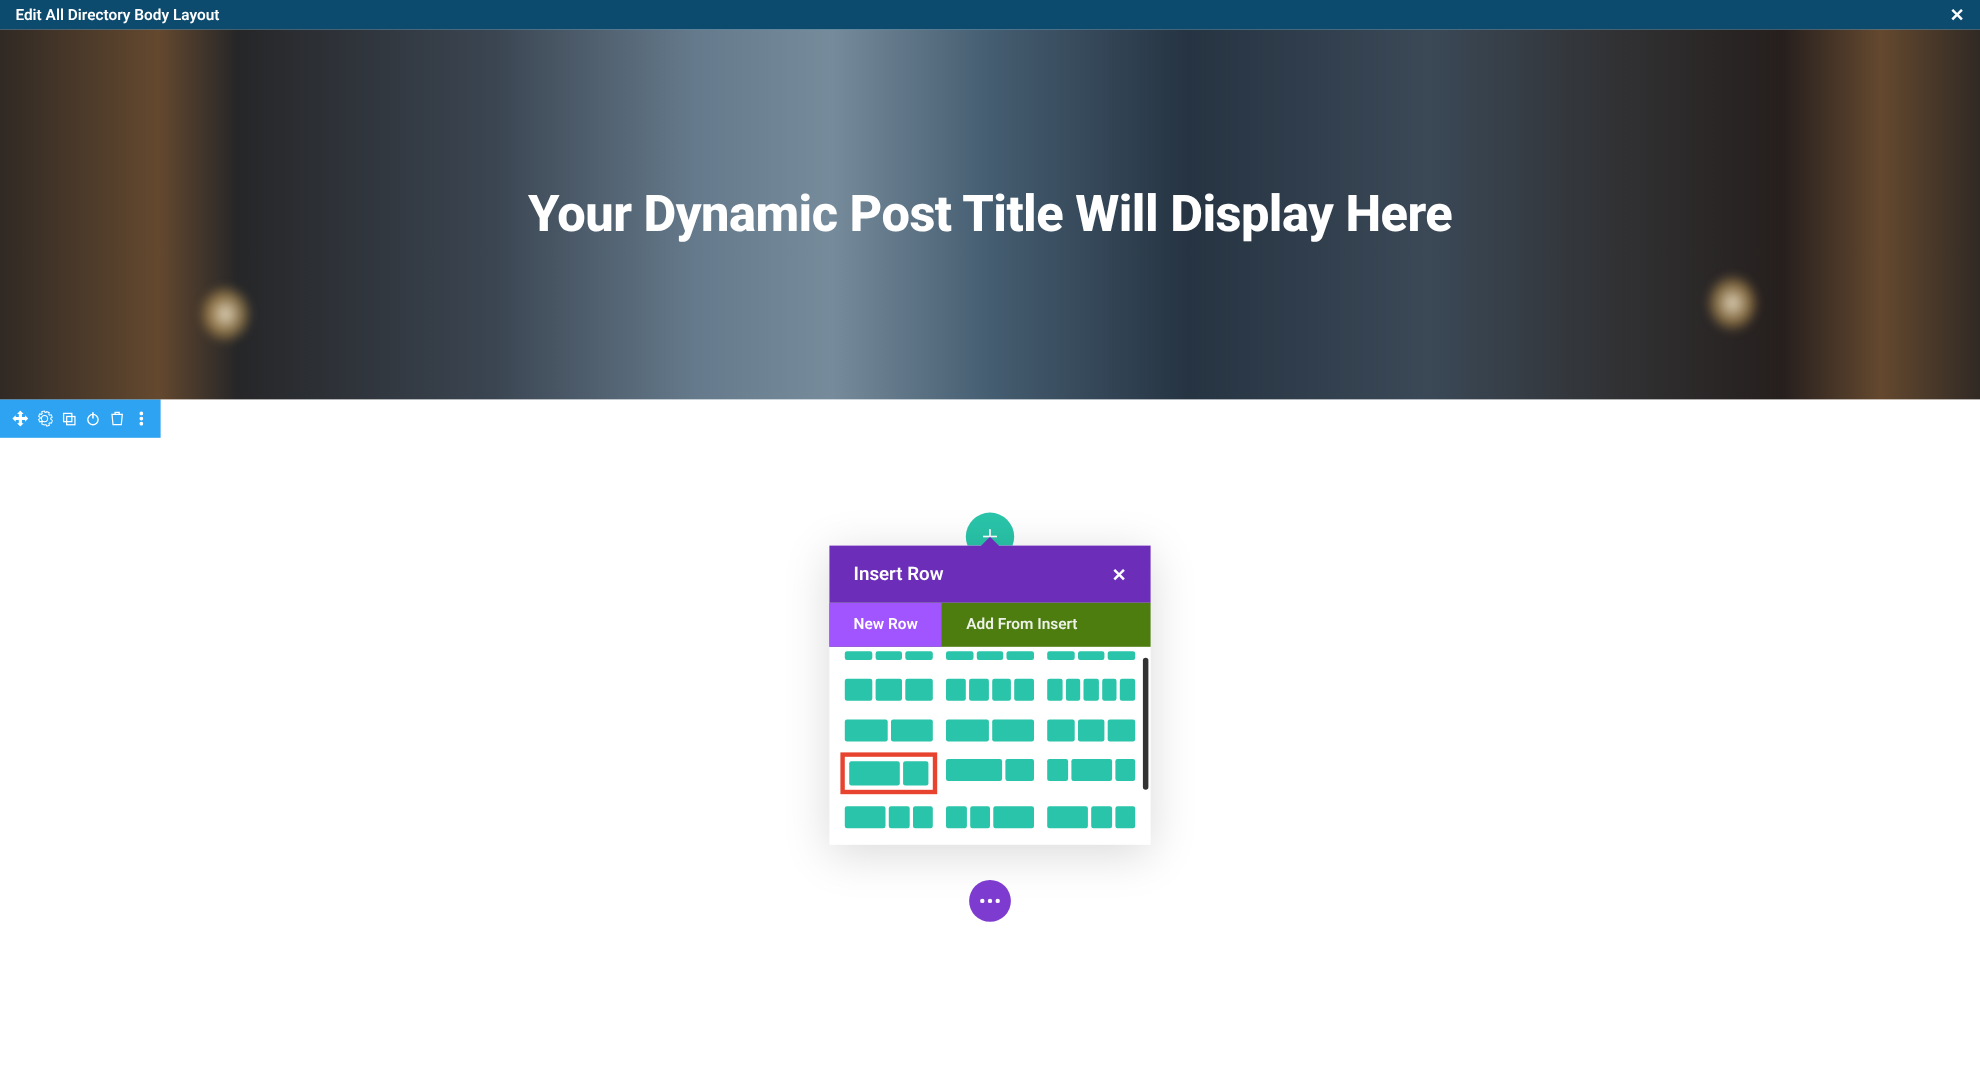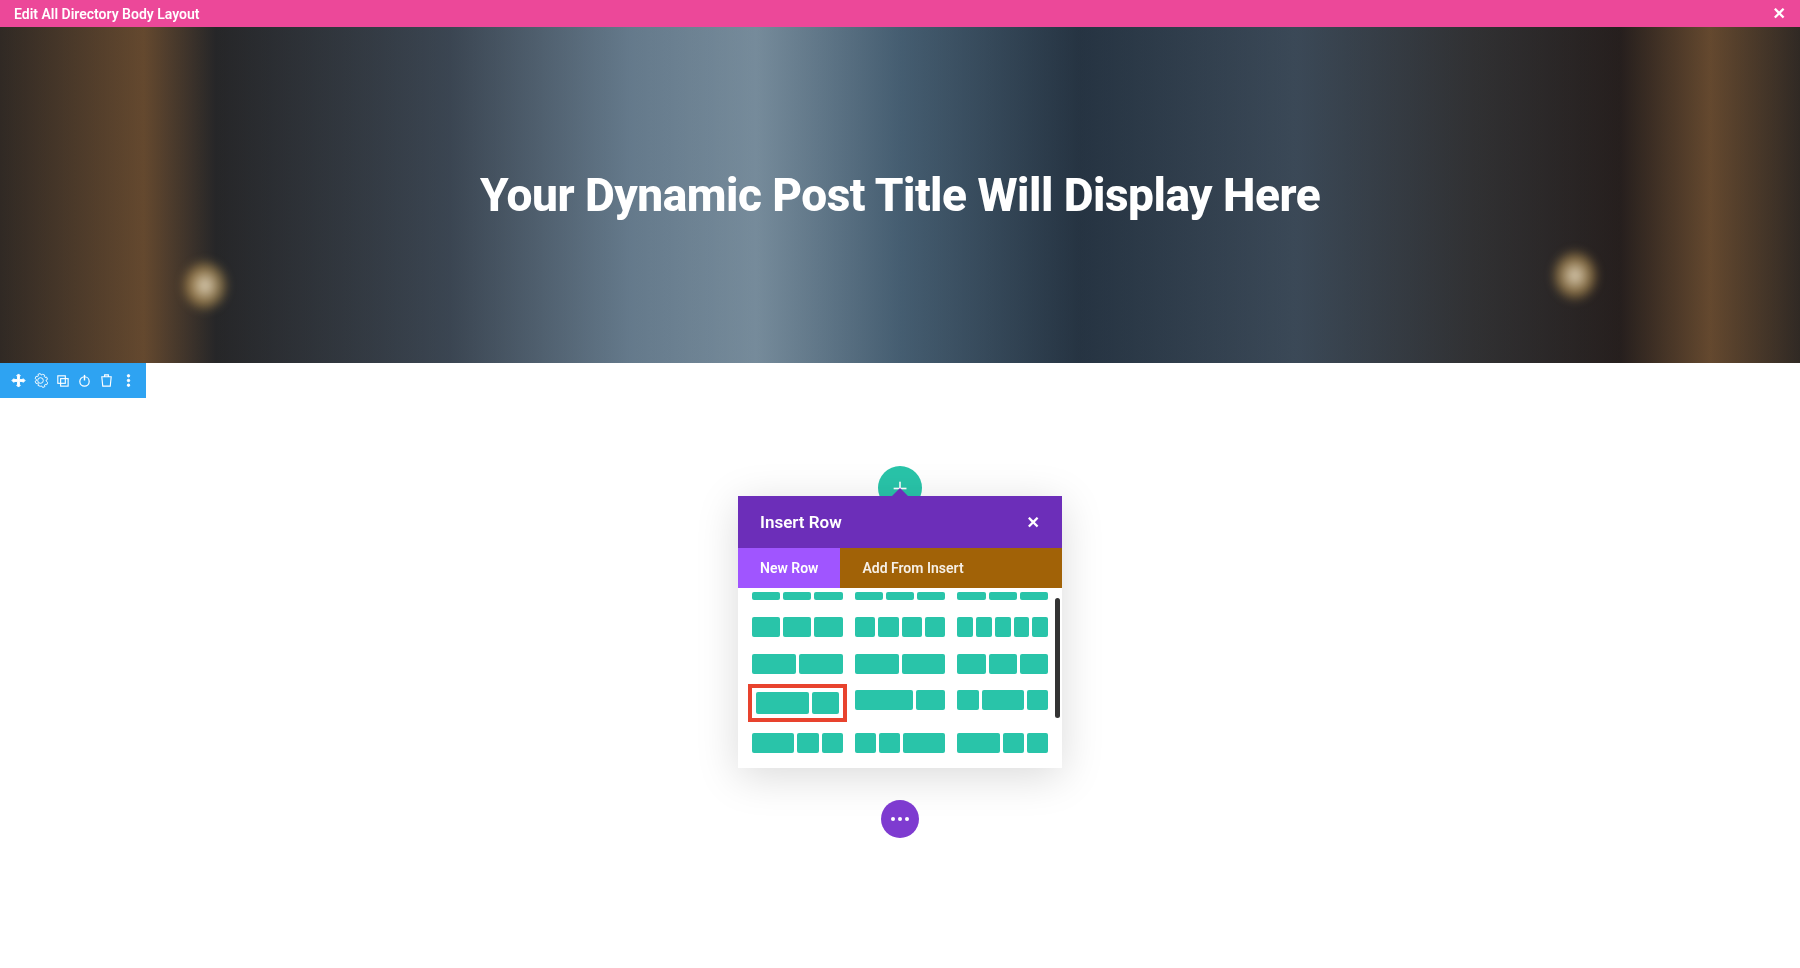--- a/index.html
+++ b/index.html
@@ -1,19 +1,19 @@
 <!DOCTYPE html>
 <html><head>
 <meta charset="utf-8">
 <style>
 * { margin: 0; padding: 0; box-sizing: border-box; }
 body { font-family: -apple-system, BlinkMacSystemFont, "Segoe UI", Roboto, sans-serif; background: #fff; }
 
 .top-bar {
-  background: #ec4899;
+  background: #0c4a6e;
   color: #fff;
   height: 27px;
   display: flex;
   align-items: center;
   justify-content: space-between;
   padding: 0 14px;
   font-size: 14px;
   font-weight: 600;
 }
 .top-bar .close-btn { cursor: pointer; font-size: 16px; }
@@ -77,21 +77,21 @@
   display:flex; align-items:center; justify-content:center;
   cursor:pointer;
   z-index: 4;
 }
 
 .modal {
   position: absolute;
   left: 50%;
   transform: translateX(-50%);
   top: 98px;
-  width: 324px;
+  width: 292px;
   background: #fff;
   box-shadow: 0 8px 40px rgba(0,0,0,0.15);
   z-index: 5;
 }
 .modal::before {
   content:'';
   position:absolute;
   top:-8px; left:50%;
   transform:translateX(-50%);
   border-left:9px solid transparent;
@@ -105,21 +105,21 @@
   display:flex;
   align-items:center;
   justify-content:space-between;
   padding: 0 22px;
   font-size: 17px;
   font-weight: 600;
 }
 .modal-close { cursor:pointer; font-size:16px; }
 .modal-tabs {
   display:flex;
-  background:#a16207;
+  background:#4d7c0f;
 }
 .modal-tab {
   padding: 12px 22px;
   color: rgba(255,255,255,0.9);
   font-size: 14px;
   font-weight: 600;
   cursor:pointer;
 }
 .modal-tab.active { background:#a055ff; color:#fff; }
 

